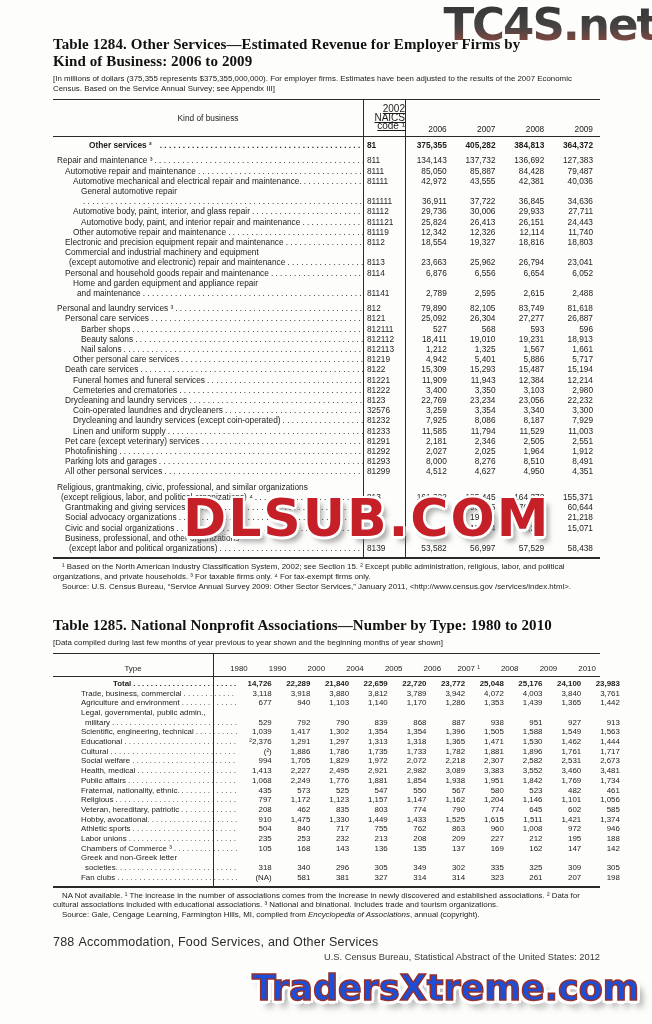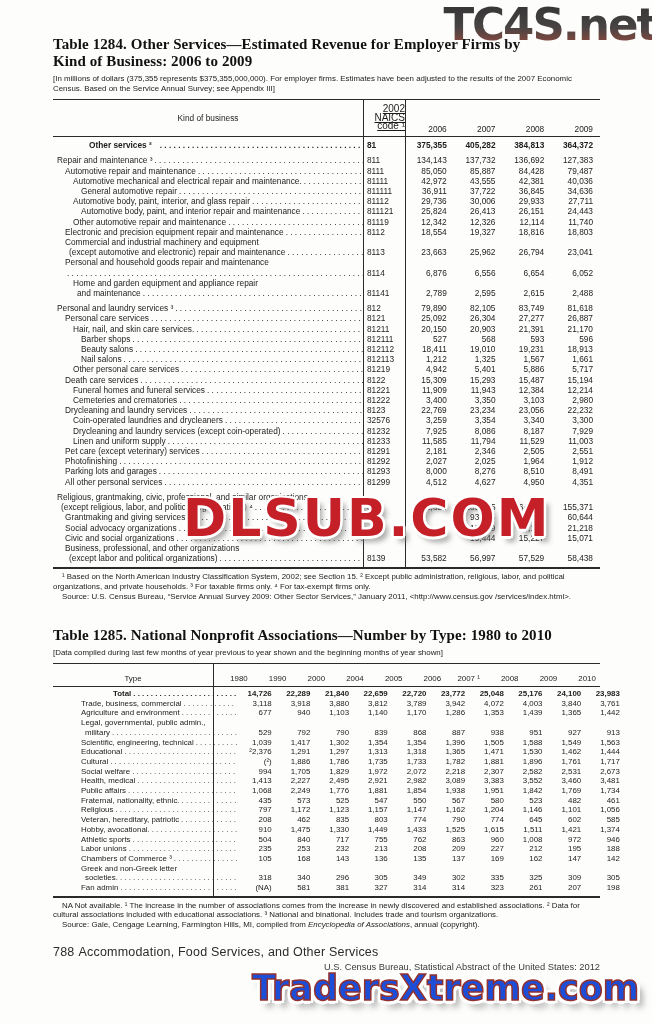--- a/index.html
+++ b/index.html
@@ -156,21 +156,21 @@
             </div>
             <div class="code">81111</div>
             <div class="vals">
               <span>42,972</span>
               <span>43,555</span>
               <span>42,381</span>
               <span>40,036</span>
             </div>
           </div>
           <div class="trow">
-            <div class="lab" style="padding-left: 28px;">
+            <div class="lab" style="padding-left: 28px; flex-direction: column;">
               <span class="t">General automotive repair</span>
               <span class="leader"></span>
             </div>
             <div class="code">811111</div>
             <div class="vals">
               <span>36,911</span>
               <span>37,722</span>
               <span>36,845</span>
               <span>34,636</span>
             </div>
@@ -246,21 +246,21 @@
             </div>
             <div class="code">8113</div>
             <div class="vals">
               <span>23,663</span>
               <span>25,962</span>
               <span>26,794</span>
               <span>23,041</span>
             </div>
           </div>
           <div class="trow">
-            <div class="lab" style="padding-left: 12px; flex-direction: column;">
+            <div class="lab" style="padding-left: 12px;">
               <span class="t">Personal and household goods repair and maintenance</span>
               <span class="leader"></span>
             </div>
             <div class="code">8114</div>
             <div class="vals">
               <span>6,876</span>
               <span>6,556</span>
               <span>6,654</span>
               <span>6,052</span>
             </div>
@@ -307,33 +307,20 @@
             <div class="lab" style="padding-left: 12px;">
               <span class="t">Personal care services</span>
               <span class="leader"></span>
             </div>
             <div class="code">8121</div>
             <div class="vals">
               <span>25,092</span>
               <span>26,304</span>
               <span>27,277</span>
               <span>26,887</span>
-            </div>
-          </div>
-          <div class="trow">
-            <div class="lab" style="padding-left: 20px;">
-              <span class="t">Hair, nail, and skin care services.</span>
-              <span class="leader"></span>
-            </div>
-            <div class="code">81211</div>
-            <div class="vals">
-              <span>20,150</span>
-              <span>20,903</span>
-              <span>21,391</span>
-              <span>21,170</span>
             </div>
           </div>
           <div class="trow">
             <div class="lab" style="padding-left: 28px;">
               <span class="t">Barber shops</span>
               <span class="leader"></span>
             </div>
             <div class="code">812111</div>
             <div class="vals">
               <span>527</span>
@@ -995,21 +982,21 @@
               <span>349</span>
               <span>302</span>
               <span>335</span>
               <span>325</span>
               <span>309</span>
               <span>305</span>
             </div>
           </div>
           <div class="trow">
             <div class="lab" style="padding-left: 4px;">
-              <span class="t">Fan admin</span>
+              <span class="t">Fan clubs</span>
               <span class="leader"></span>
             </div>
             <div class="vals">
               <span>(NA)</span>
               <span>581</span>
               <span>381</span>
               <span>327</span>
               <span>314</span>
               <span>314</span>
               <span>323</span>

